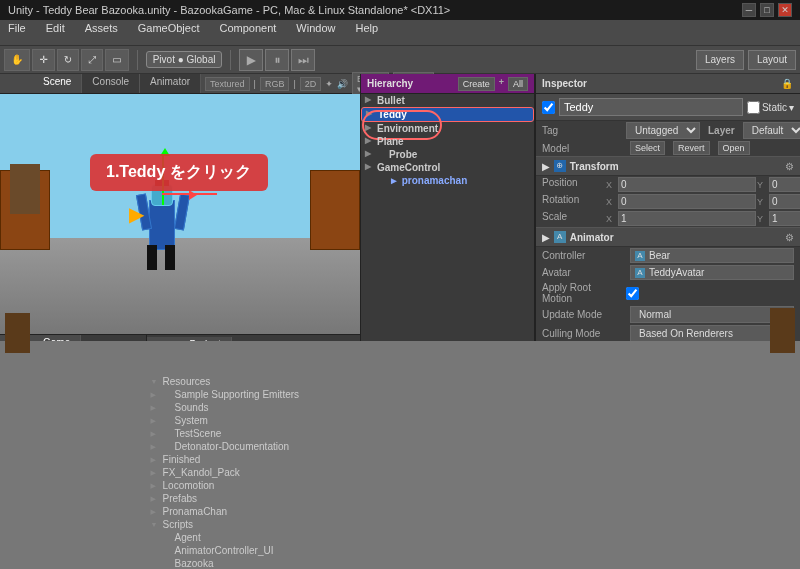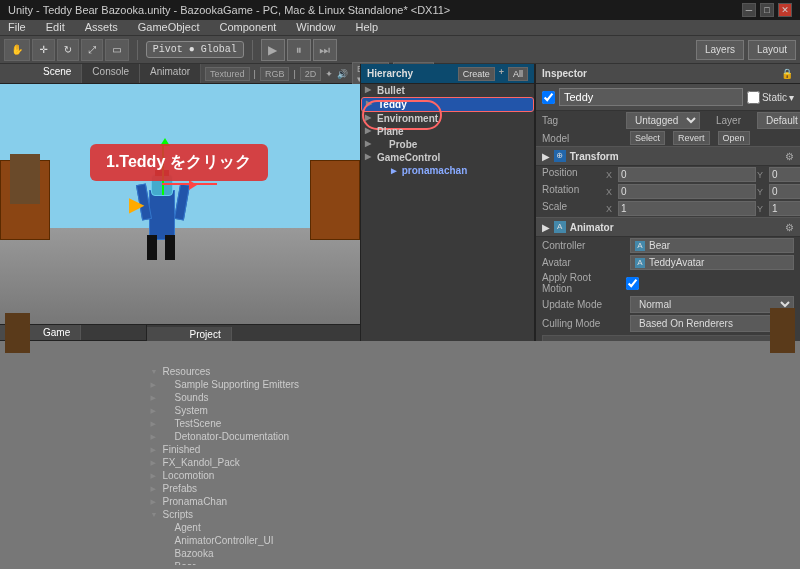--- a/index.html
+++ b/index.html
@@ -5,49 +5,49 @@
     * { box-sizing: border-box; margin: 0; padding: 0; }
     body { font-family: 'Arial', sans-serif; font-size: 11px; background: #3c3c3c; color: #ddd; width: 800px; height: 569px; overflow: hidden; }
     
     
     .title-bar { background: #1a1a1a; color: #ccc; height: 20px; display: flex; align-items: center; justify-content: space-between; padding: 0 8px; font-size: 11px; }
     .title-bar-buttons { display: flex; gap: 4px; }
     .title-btn { width: 14px; height: 14px; border: 1px solid #555; background: #444; font-size: 9px; display: flex; align-items: center; justify-content: center; cursor: pointer; }
     .title-btn.close { background: #c0392b; }
     
     
-    .menu-bar { background: #4a4a4a; height: 16px; display: flex; align-items: flex-end; padding: 0 4px; gap: 12px; font-size: 11px; border-bottom: 1px solid #333; }
+    .menu-bar { background: #4a4a4a; height: 26px; display: flex; align-items: flex-start; padding: 0 4px; gap: 12px; font-size: 11px; border-bottom: 1px solid #333; }
     .menu-item { cursor: pointer; padding: 2px 4px; color: #ddd; }
     
     
     .toolbar { background: #4a4a4a; height: 28px; display: flex; align-items: center; padding: 2px 4px; gap: 4px; border-bottom: 1px solid #333; }
     .tool-btn { background: #5a5a5a; border: 1px solid #666; color: #ddd; height: 22px; padding: 0 6px; font-size: 10px; cursor: pointer; display: flex; align-items: center; }
     .tool-sep { width: 1px; height: 20px; background: #666; margin: 0 4px; }
     .tool-group { display: flex; align-items: center; gap: 2px; }
-    .pivot-global { background: #5a5a5a; border: 1px solid #888; border-radius: 3px; padding: 2px 6px; font-size: 10px; color: #ddd; font-family: Liberation Mono, monospace; }
+    .pivot-global { background: #5a5a5a; border: 1px solid #888; border-radius: 3px; padding: 2px 6px; font-size: 10px; color: #ddd; }
     .play-controls { display: flex; gap: 2px; }
     .play-btn { background: #5a5a5a; border: 1px solid #777; width: 24px; height: 22px; display: flex; align-items: center; justify-content: center; font-size: 12px; cursor: pointer; color: #aaa; }
     .layers-layout { display: flex; gap: 4px; margin-left: auto; }
     .dropdown-btn { background: #5a5a5a; border: 1px solid #777; color: #ddd; height: 20px; padding: 0 8px; font-size: 10px; cursor: pointer; }
     
     
     .main-content { display: flex; height: calc(569px - 68px); }
     
     
     .left-panels { display: flex; flex-direction: column; width: 360px; flex-shrink: 0; }
     .panel-tab { padding: 2px 10px; font-size: 10px; color: #bbb; cursor: pointer; border-right: 1px solid #555; }
     .panel-tab.active { background: #4a4a4a; color: #fff; padding-left: 43px; }
     
     .scene-view { background: #2a2a2a; position: relative; overflow: hidden; }
     .game-panel { background: #2a2a2a; width: 180px; border-top: 1px solid #222; border-right: 1px solid #222; }
     .project-panel { background: #7f1d1d; flex: 1; border-top: 1px solid #222; display: flex; flex-direction: column; }
     
     
     .hierarchy-panel { width: 175px; background: #3a3a3a; border-left: 1px solid #222; border-right: 1px solid #222; flex-shrink: 0; display: flex; flex-direction: column; }
-    .panel-header { background: #0c4a6e; height: 20px; display: flex; align-items: center; padding: 0 6px; border-bottom: 1px solid #222; font-size: 10px; font-weight: bold; color: #ddd; justify-content: space-between; }
+    .panel-header { background: #701a75; height: 20px; display: flex; align-items: center; padding: 0 6px; border-bottom: 1px solid #222; font-size: 10px; font-weight: bold; color: #ddd; justify-content: space-between; }
     .panel-header-controls { display: flex; gap: 4px; }
     .small-btn { background: #555; border: 1px solid #666; color: #ddd; font-size: 9px; padding: 1px 4px; cursor: pointer; }
     
     .hierarchy-content { flex: 1; overflow: hidden; }
     .h-item { padding: 1px 4px 1px 16px; font-size: 10px; color: #ccc; cursor: pointer; position: relative; font-weight: bold; }
     .h-item.selected { background: #2255aa; color: white; border: 1px solid #ff6666; border-radius: 3px; }
     .h-item.indented { padding-left: 28px; }
     .h-item::before { content: '▶'; position: absolute; left: 4px; font-size: 8px; color: #888; }
     .h-item.leaf::before { content: ''; }
     
@@ -317,21 +317,21 @@
           <span>Static</span>
           <span>▾</span>
         </div>
       </div>
 
       <div class="insp-tag-row">
         <span class="insp-label">Tag</span>
         <select class="insp-value dropdown">
           <option>Untagged</option>
         </select>
-        <span style="font-size:10px; color:#aaa; margin:0 12px;">Layer</span>
+        <span style="font-size:10px; color:#aaa; margin:0 4px;font-weight:bold;">Layer</span>
         <select class="insp-value dropdown">
           <option>Default</option>
         </select>
       </div>
 
       <div class="insp-row">
         <span class="insp-label">Model</span>
         <button class="small-btn">Select</button>
         <button class="small-btn">Revert</button>
         <button class="small-btn">Open</button>

